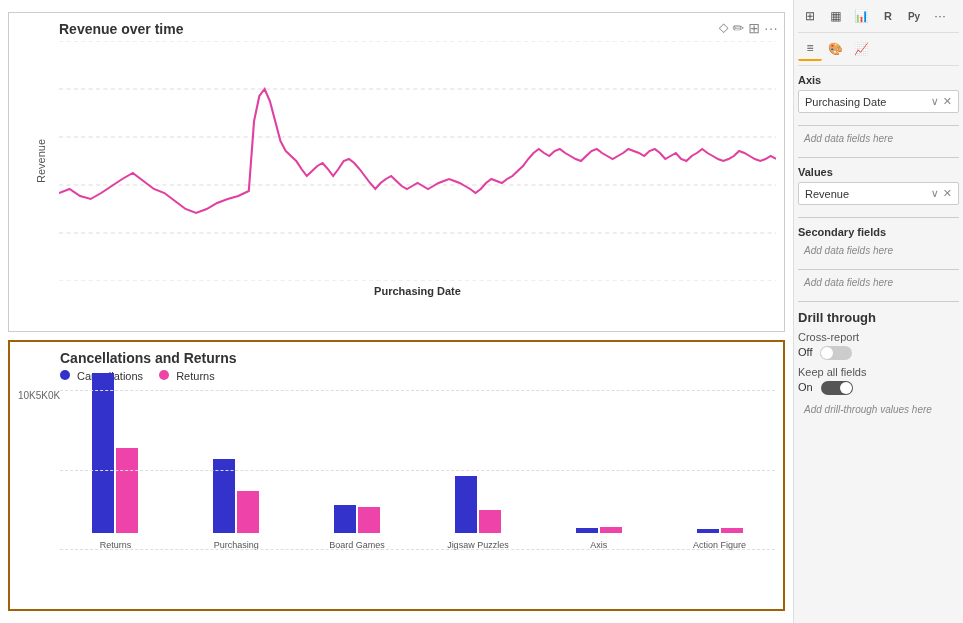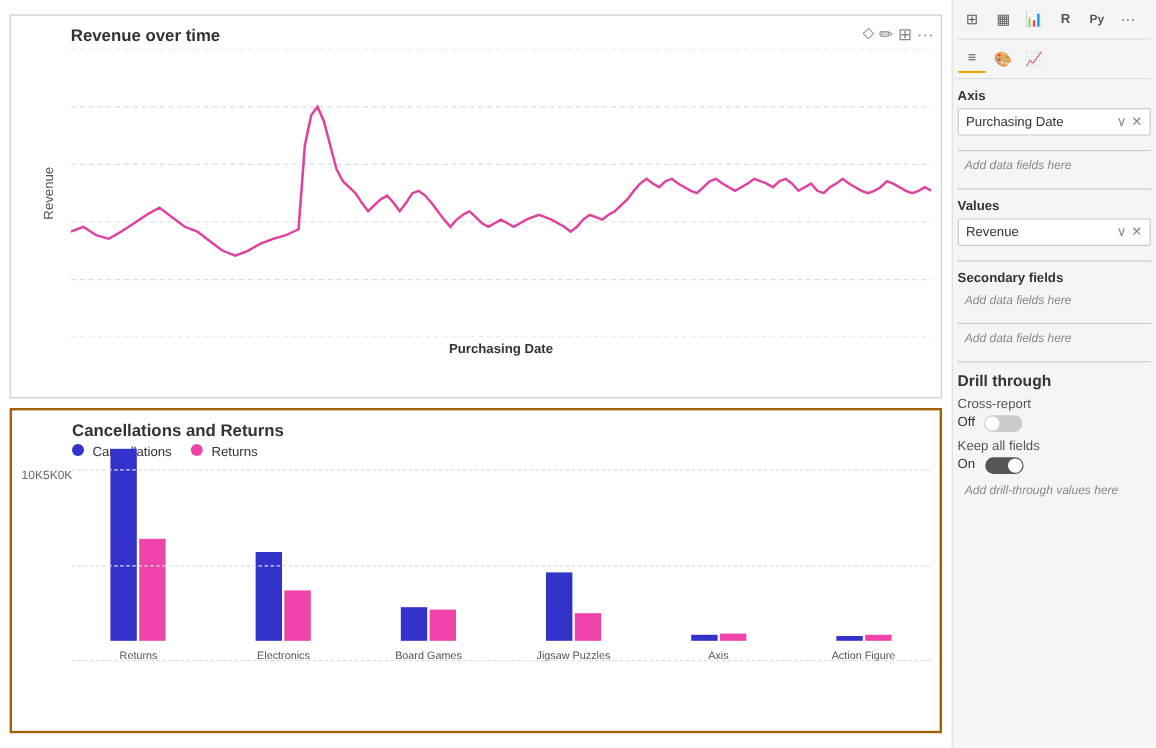--- a/index.html
+++ b/index.html
@@ -143,21 +143,21 @@
           <div class="bar" style="height:85px;background:#ee44aa;"></div>
         </div>
         <div class="bar-label">Returns</div>
       </div>
 
       <div class="bar-group">
         <div class="bar-group-bars">
           <div class="bar" style="height:74px;background:#3333cc;"></div>
           <div class="bar" style="height:42px;background:#ee44aa;"></div>
         </div>
-        <div class="bar-label">Electronics</div>
+        <div class="bar-label">Purchasing</div>
       </div>
 
       <div class="bar-group">
         <div class="bar-group-bars">
           <div class="bar" style="height:28px;background:#3333cc;"></div>
           <div class="bar" style="height:26px;background:#ee44aa;"></div>
         </div>
         <div class="bar-label">Board Games</div>
       </div>
 

